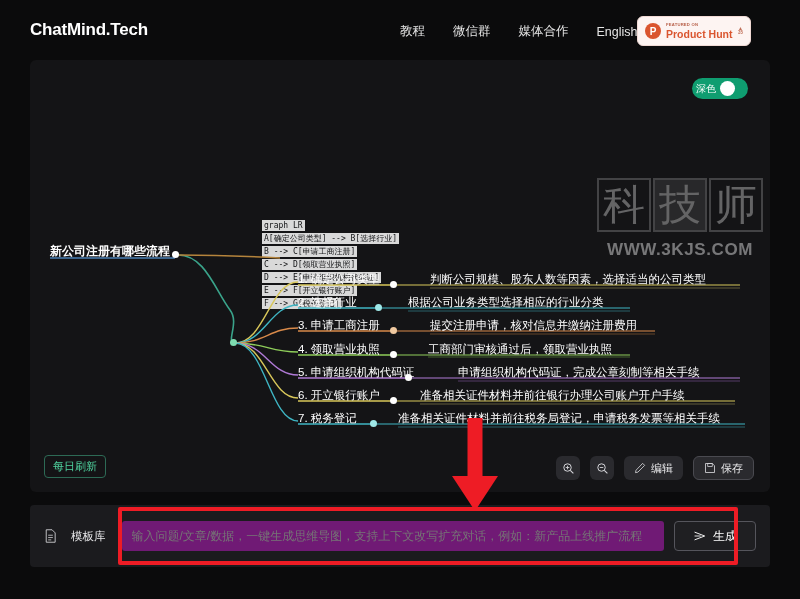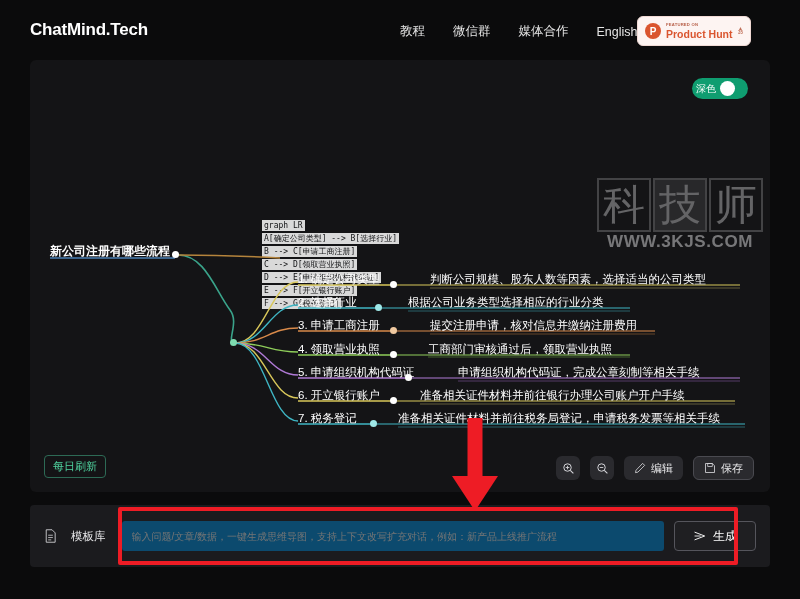--- a/index.html
+++ b/index.html
@@ -61,21 +61,21 @@
 
   
   .watermark { position: absolute; left: 567px; top: 118px; opacity: 0.55; pointer-events: none; }
   .wm-row { display: flex; gap: 2px; }
   .wm-ch {
     width: 54px; height: 54px; border: 2px solid #6b6b6d;
     color: #a6a6a8; font-size: 42px; line-height: 50px; text-align: center;
     font-family: "DejaVu Sans", sans-serif;
   }
   .wm-ch.fill { background: #3a3a3c; }
-  .wm-url { margin-top: 0; color: #c8c8ca; font-size: 17px; font-weight: bold; letter-spacing: 0.6px; text-align: center; }
+  .wm-url { margin-top: 8px; color: #c8c8ca; font-size: 17px; font-weight: bold; letter-spacing: 0.6px; text-align: center; }
 
   
   .code-block {
     position: absolute; left: 232px; top: 160px;
     display: flex; flex-direction: column; gap: 2px;
   }
   .code-line {
     background: #d9d9d9; color: #111214; font-size: 8px;
     font-family: "DejaVu Sans Mono", monospace;
     padding: 0px 2px; white-space: nowrap; width: fit-content;
@@ -121,22 +121,22 @@
     width: 740px; height: 62px;
     background: #1b1b1e; border-radius: 4px;
     display: flex; align-items: center; padding: 0 14px; gap: 10px;
   }
   .tpl-btn {
     display: flex; align-items: center; gap: 14px;
     color: #e8e8ea; font-size: 11.5px; cursor: pointer; flex: 0 0 auto;
     padding-right: 6px;
   }
   .prompt-input {
-    flex: 1 1 auto; height: 30px; background: #0c4a6e; border: none; border-radius: 3px;
-    color: #9a9aa0; font-size: 10px; padding: 0 10px;
+    flex: 1 1 auto; height: 30px; background: #701a75; border: none; border-radius: 3px;
+    color: #9a9aa0; font-size: 12px; padding: 0 10px;
     font-family: "Liberation Sans", sans-serif; outline: none;
   }
   .gen-btn {
     flex: 0 0 auto; height: 30px; width: 82px;
     background: #1f1f22; border: 1px solid #55555c; border-radius: 4px;
     color: #ffffff; font-size: 12px; display: flex; align-items: center;
     justify-content: center; gap: 6px; cursor: pointer;
   }
 
   

